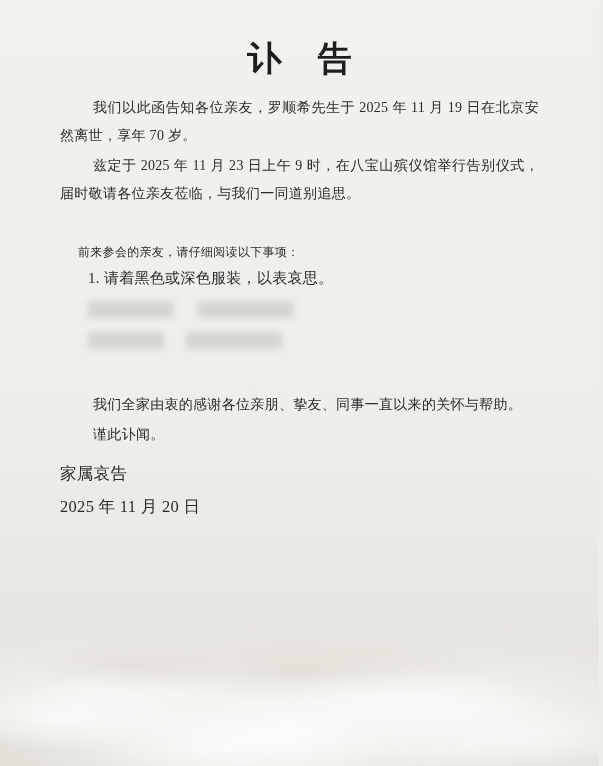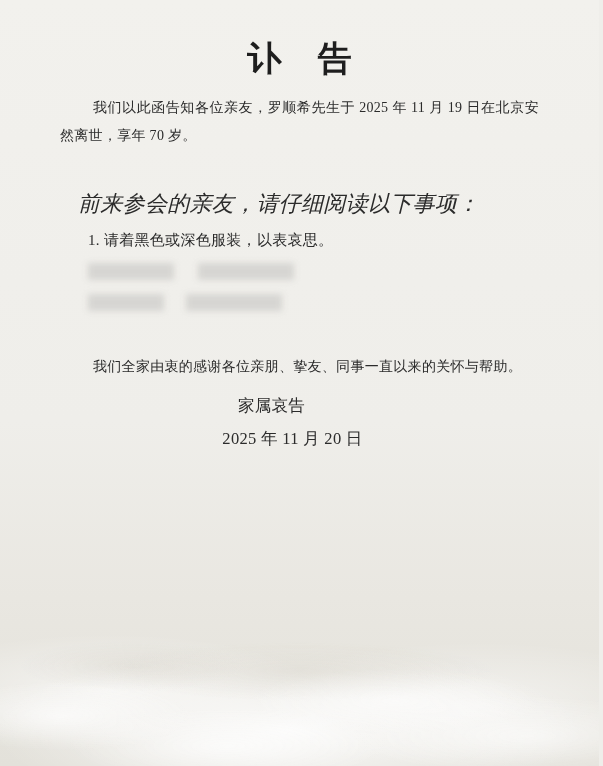--- a/index.html
+++ b/index.html
@@ -64,26 +64,25 @@
     margin: 0 0 2px 0;
     letter-spacing: 0.3px;
   }
   .indent {
     text-indent: 33px;
   }
   .block-gap {
     height: 30px;
   }
   .list-head {
-    font-size: 22px;
+    font-size: 12px;
     line-height: 2.0;
     margin: 0;
     padding-left: 18px;
     letter-spacing: 0.3px;
-    font-style: italic;
   }
   .list-item {
     font-size: 15px;
     line-height: 1.95;
     margin: 0;
     padding-left: 28px;
     letter-spacing: 0.3px;
   }
   .redacted-area {
     padding-left: 28px;
@@ -100,21 +99,21 @@
   .redacted-row {
     margin-bottom: 12px;
     white-space: nowrap;
   }
   .r1 { width: 86px; }
   .r2 { width: 96px; margin-left: 24px; }
   .r3 { width: 76px; }
   .r4 { width: 96px; margin-left: 22px; }
   .sign-wrap {
     padding-top: 6px;
-    text-align: center;
+    text-align: left;
   }
   .sign {
     font-size: 16.5px;
     line-height: 2.0;
     letter-spacing: 0.3px;
     padding-right: 56px;
   }
   .date {
     font-size: 16.5px;
     line-height: 2.0;
@@ -126,38 +125,40 @@
 <body>
 
 <div class="page">
   <div class="texture"></div>
 
   <div class="content">
 
     <div class="title">讣 告</div>
 
     <p class="para indent">我们以此函告知各位亲友，罗顺希先生于 2025 年 11 月 19 日在北京安然离世，享年 70 岁。</p>
+    <p class="para indent">兹定于 2025 年 11 月 23 日上午 9 时，在八宝山殡仪馆举行告别仪式，届时敬请各位亲友莅临，与我们一同道别追思。</p>
 
     <div class="block-gap"></div>
 
     <p class="list-head">前来参会的亲友，请仔细阅读以下事项：</p>
     <p class="list-item">1. 请着黑色或深色服装，以表哀思。</p>
 
     <div class="redacted-area">
       <div class="redacted-row">
         <span class="redacted r1"></span><span class="redacted r2"></span>
       </div>
       <div class="redacted-row">
         <span class="redacted r3"></span><span class="redacted r4"></span>
       </div>
     </div>
 
     <div class="block-gap"></div>
 
     <p class="para indent">我们全家由衷的感谢各位亲朋、挚友、同事一直以来的关怀与帮助。</p>
+    <p class="para indent">谨此讣闻。</p>
 
     <div class="sign-wrap">
       <div class="sign">家属哀告</div>
       <div class="date">2025 年 11 月 20 日</div>
     </div>
 
   </div>
 </div>
 
 </body></html>

